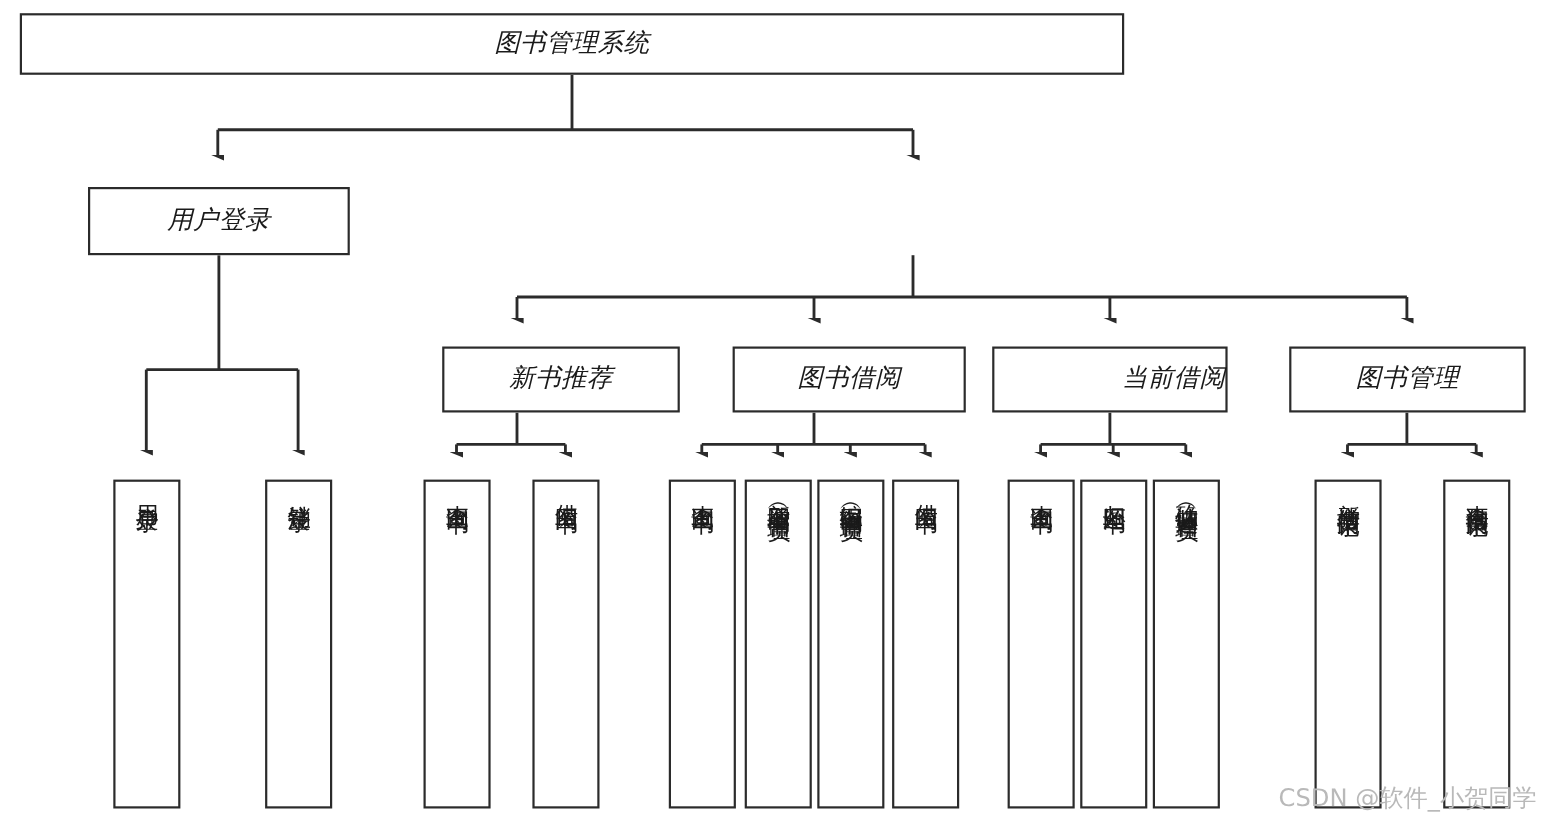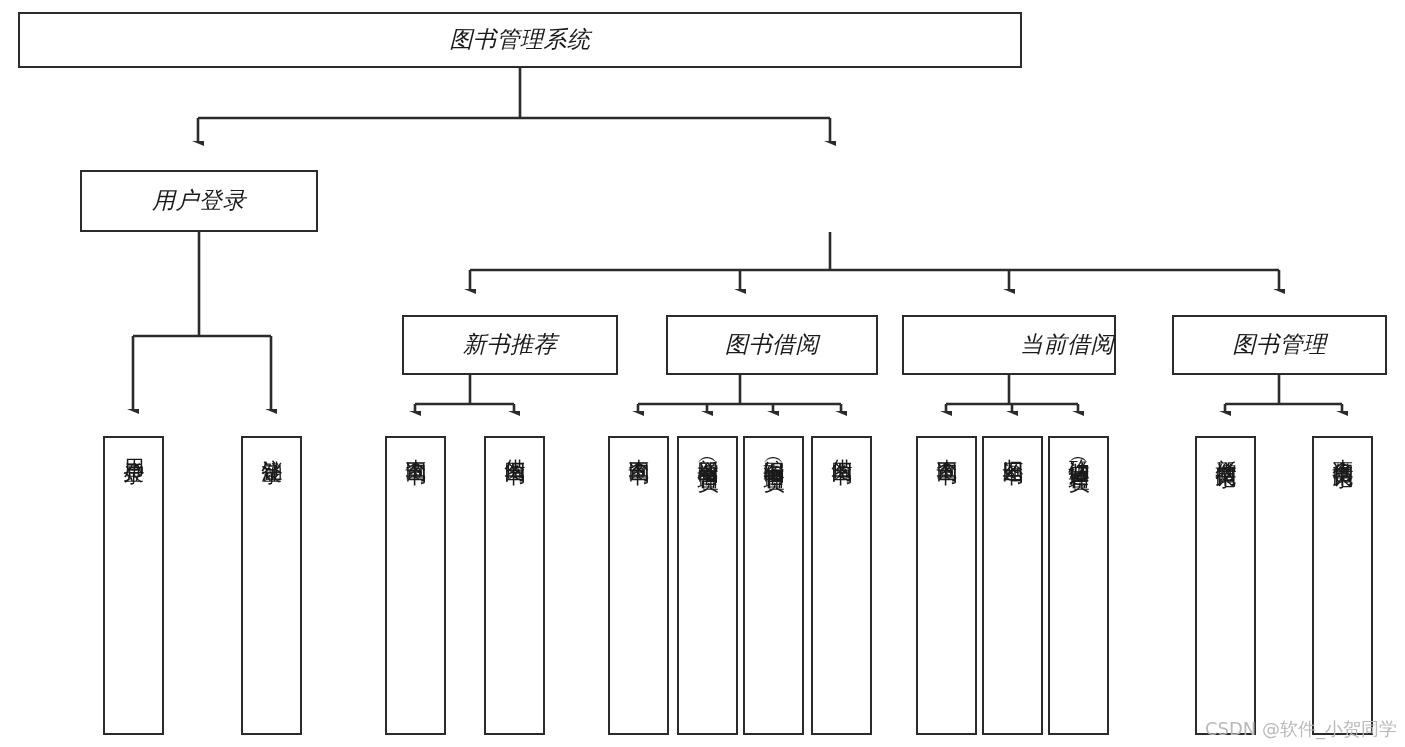--- a/index.html
+++ b/index.html
@@ -56,21 +56,21 @@
     writing-mode: vertical-rl;
     text-orientation: upright;
     font-size: 21px;
     letter-spacing: 2px;
     line-height: 1;
   }
   .watermark {
     position: absolute;
     right: 8px;
     bottom: 6px;
-    font-size: 18px;
+    font-size: 22px;
     color: #b9b9b9;
     font-family: "DejaVu Sans", "Liberation Sans", sans-serif;
     white-space: nowrap;
     pointer-events: none;
   }
 </style>
 </head>
 <body>
 
 <div id="diagram-root">

